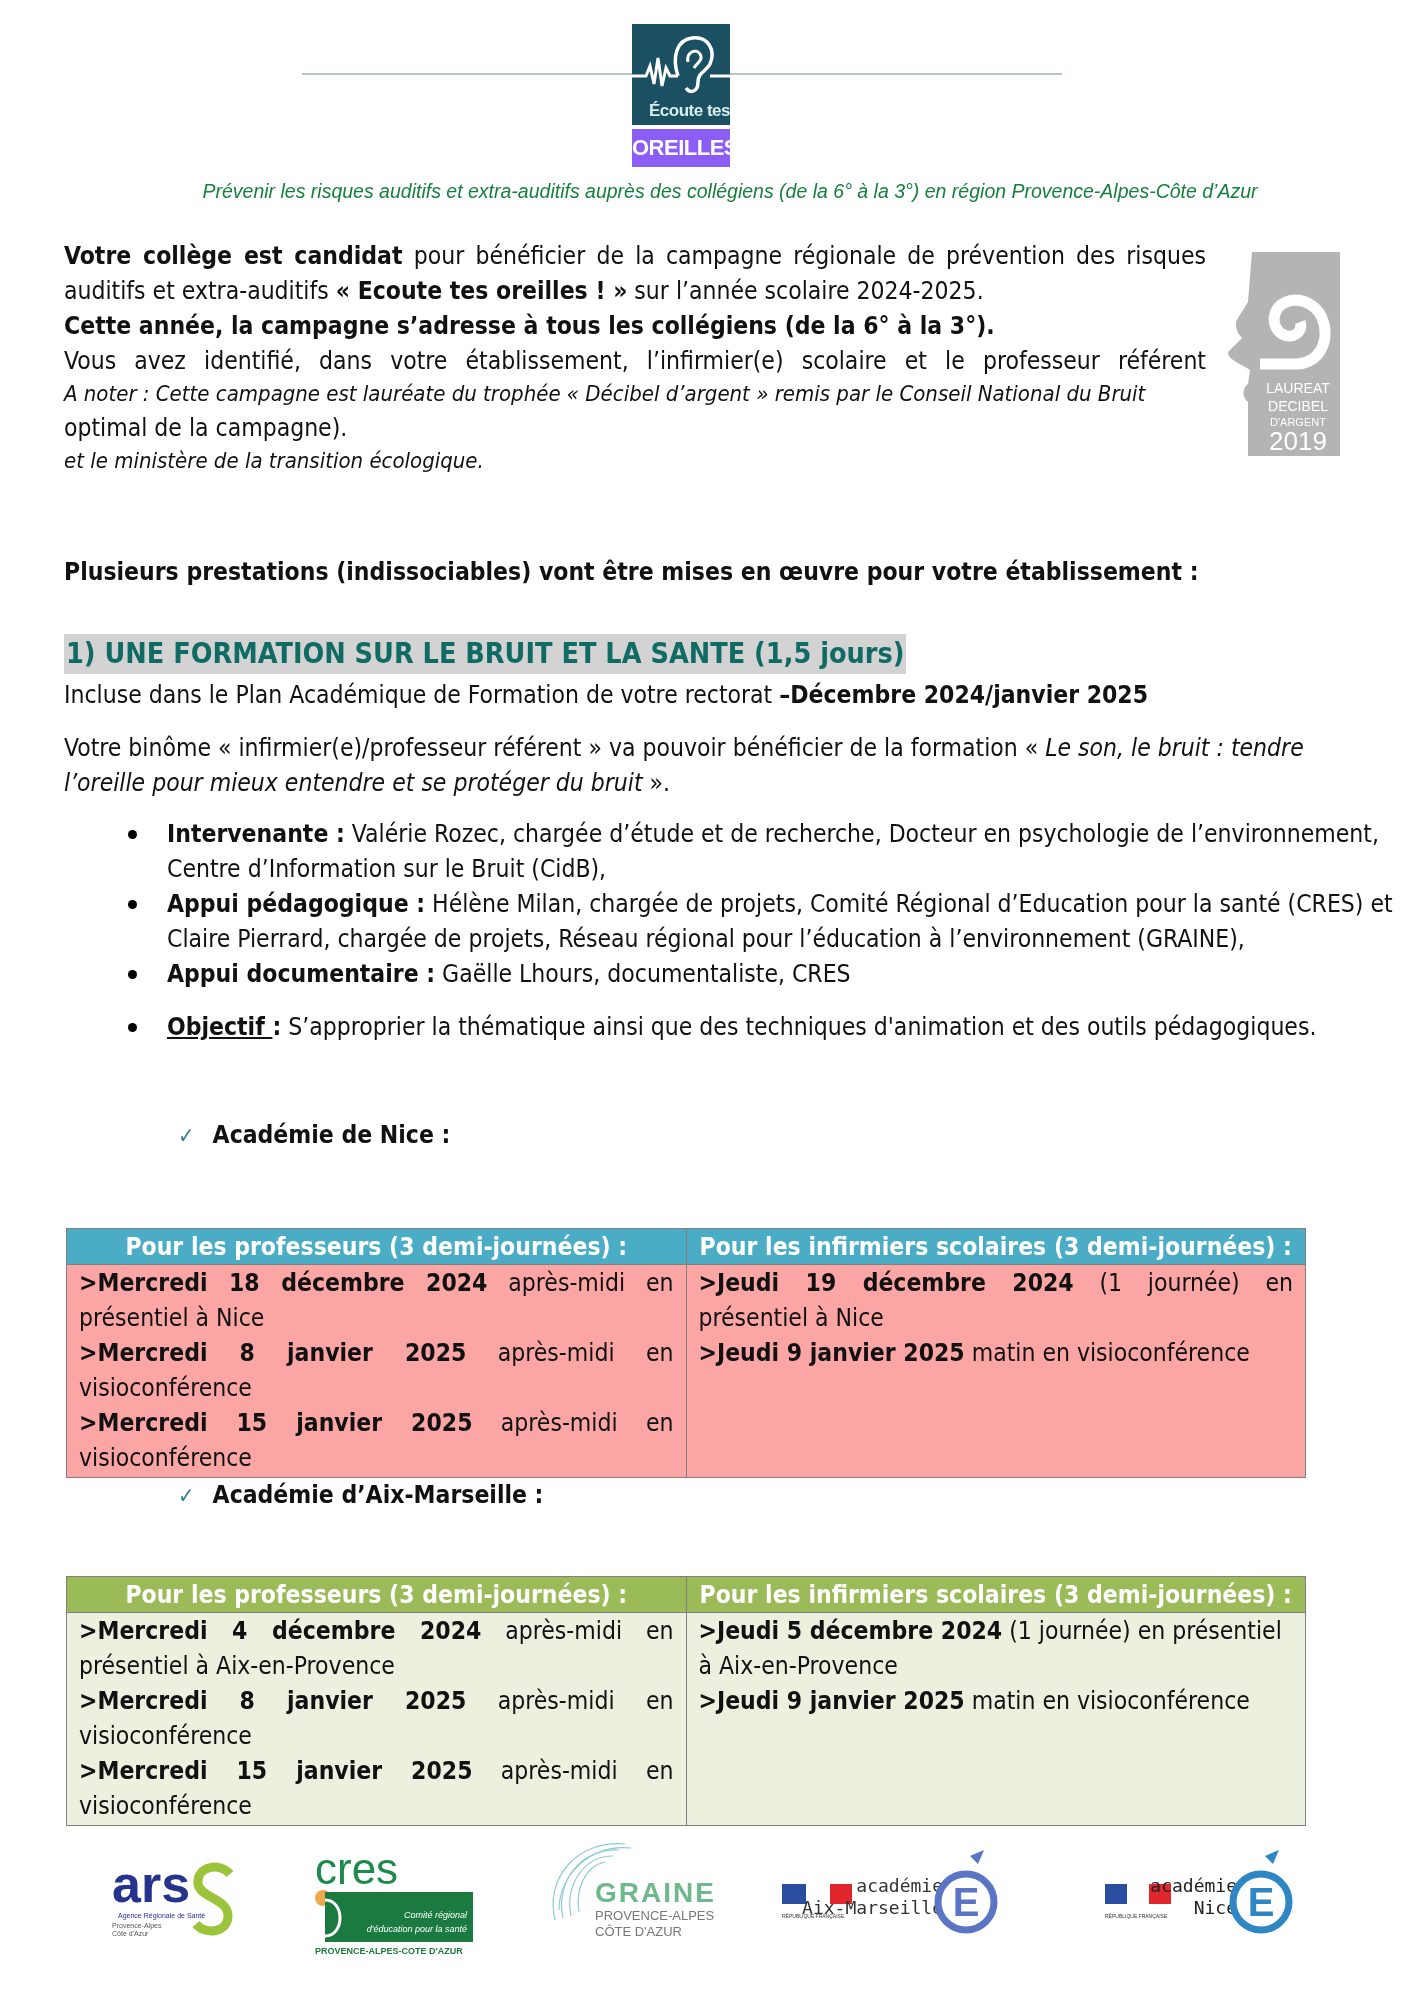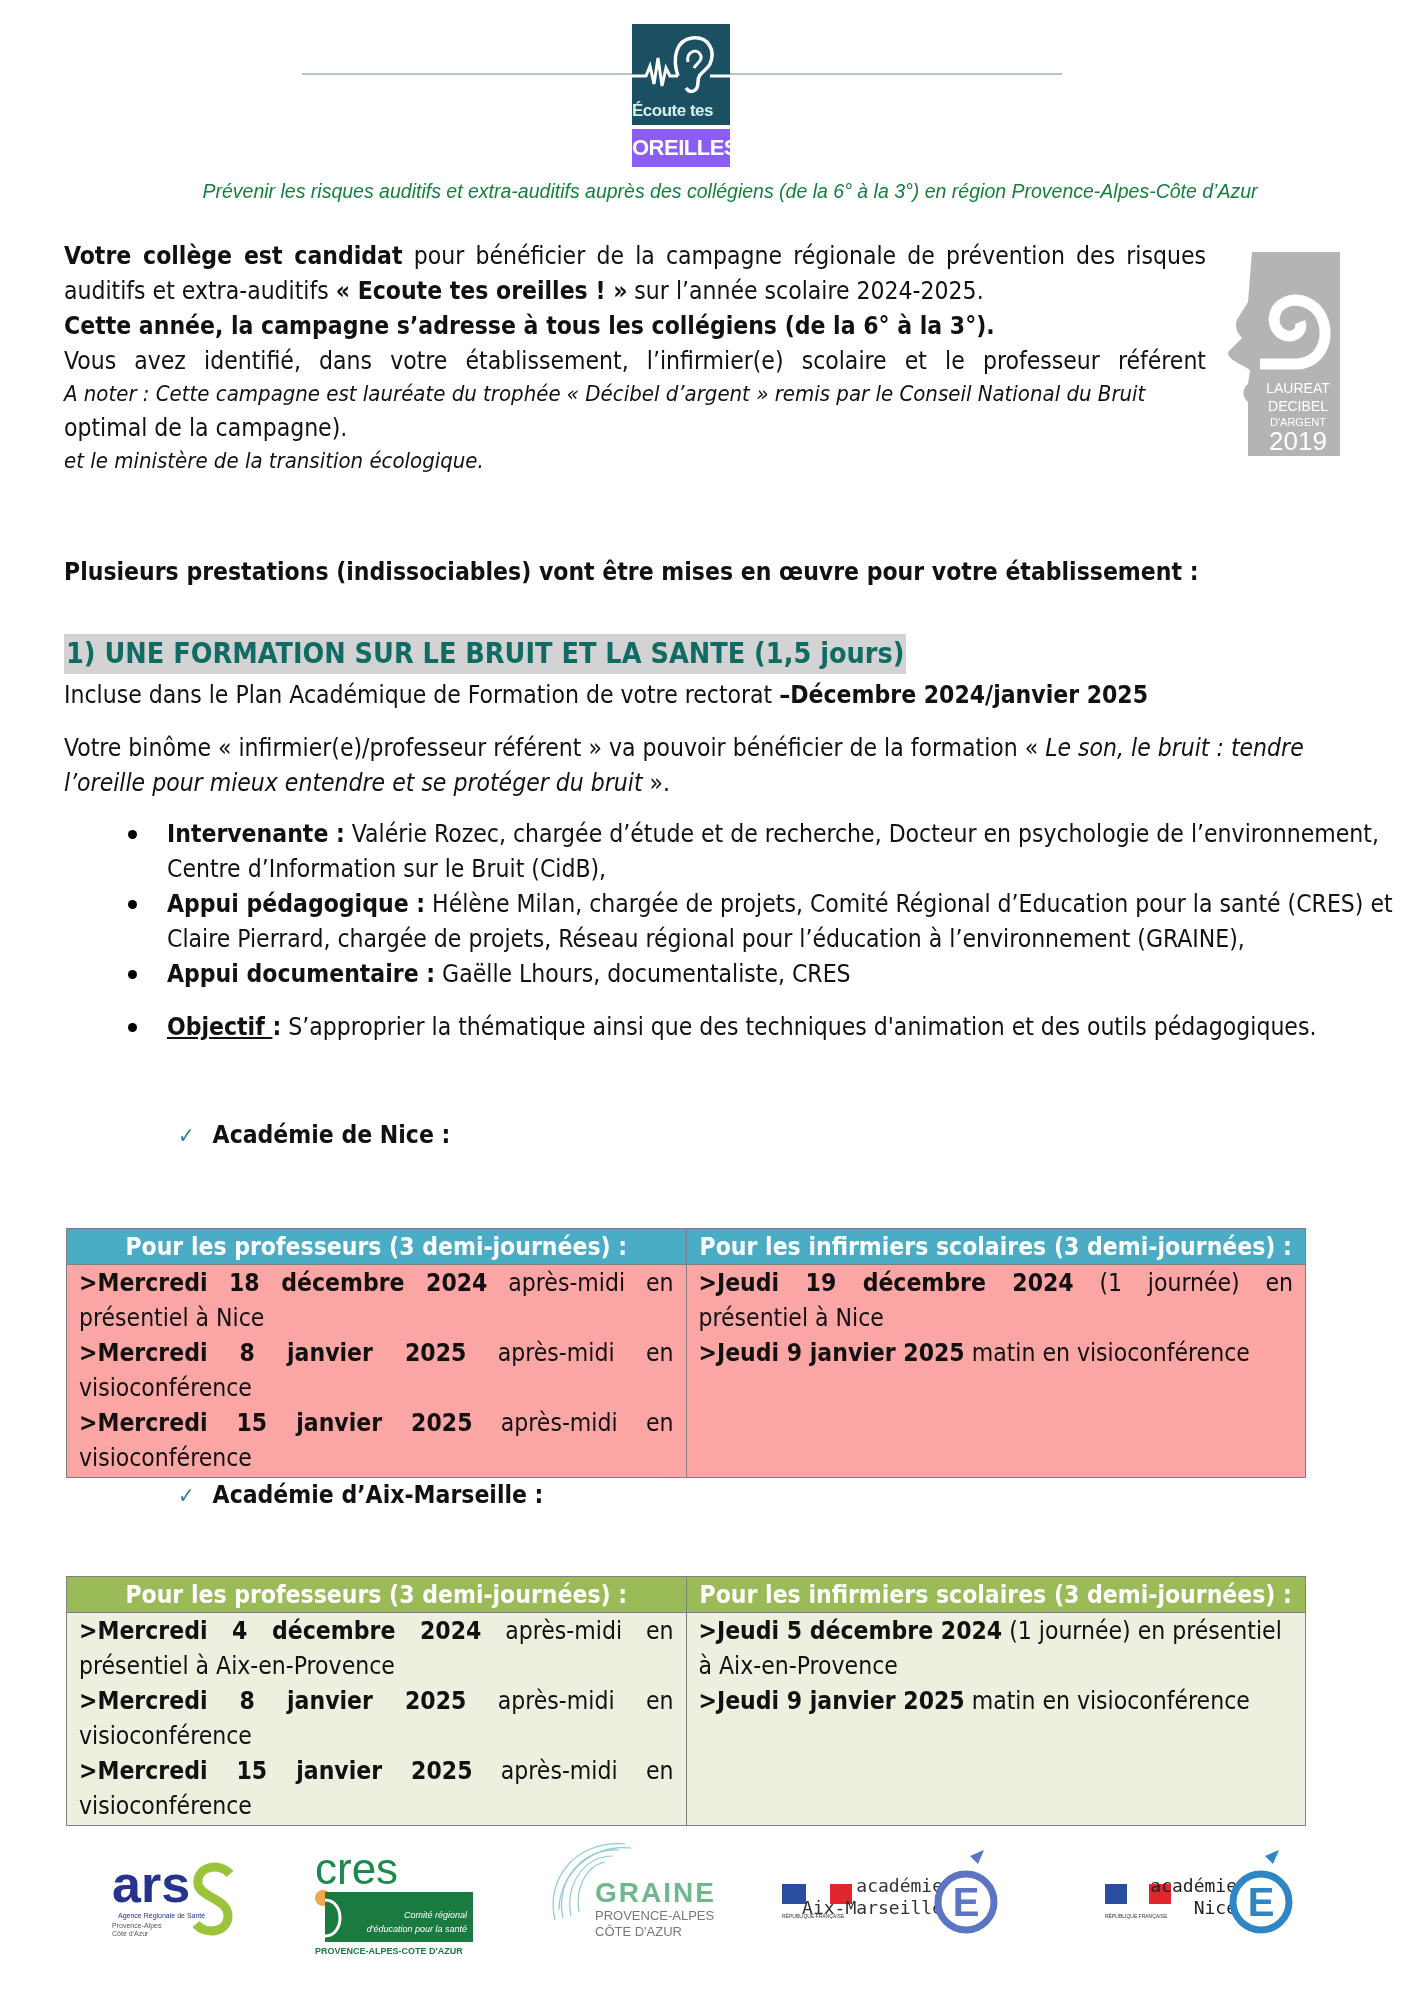--- a/index.html
+++ b/index.html
@@ -4,21 +4,21 @@
 <style>
   html, body { margin: 0; padding: 0; background: #ffffff; }
   body { width: 1414px; height: 2000px; position: relative; overflow: hidden;
          font-family: "Liberation Sans", sans-serif; color: #000; }
   .doc { font-family: "DejaVu Sans Condensed", "Liberation Sans Narrow", "Liberation Sans", sans-serif; }
 
   
   .hline { position: absolute; left: 302px; top: 73px; width: 760px; height: 2px; background: #b9c6c8; }
   .logo { position: absolute; left: 632px; top: 24px; width: 98px; height: 147px; }
   .logo .top { height: 101px; background: #1b4f62; position: relative; color: #e8f4f3; }
-  .logo .top .txt { position: absolute; bottom: 4px; left: 0; right: 0; text-align: left; font-size: 17px; font-weight: bold; letter-spacing: -0.5px; color: #d7efe8; }
+  .logo .top .txt { position: absolute; bottom: 4px; left: 0; right: 0; text-align: right; font-size: 17px; font-weight: bold; letter-spacing: -0.5px; color: #d7efe8; }
   .logo .bot { height: 38px; margin-top: 4px; background: #8b5cf6; color: #fff; text-align: center; font-size: 22px; font-weight: bold; line-height: 38px; letter-spacing: -0.5px; }
   .tagline { position: absolute; left: 130px; top: 180px; width: 1200px; text-align: center; font-style: italic; font-size: 19.5px; color: #15803d; white-space: nowrap; }
 
   
   .p { position: absolute; left: 64px; font-size: 24.5px; line-height: 35px; color: #111; }
   .intro { top: 238px; width: 1142px; text-align: justify; }
   .intro .line { display: block; }
   .j { text-align: justify; text-align-last: justify; display: block; }
   .note { font-style: italic; font-size: 22px; line-height: 32px; }
   b { font-weight: bold; }

